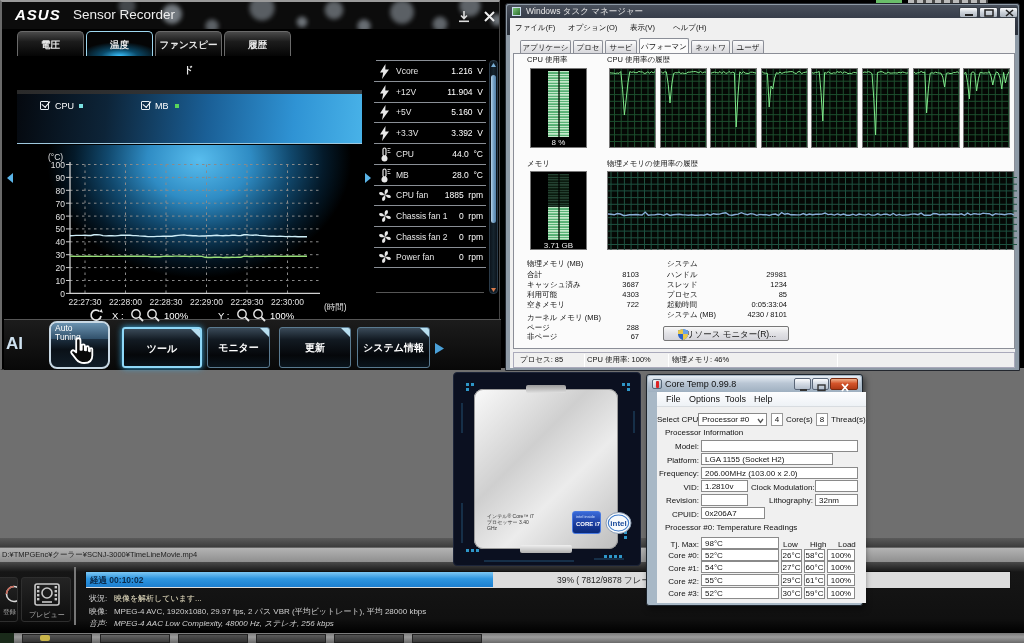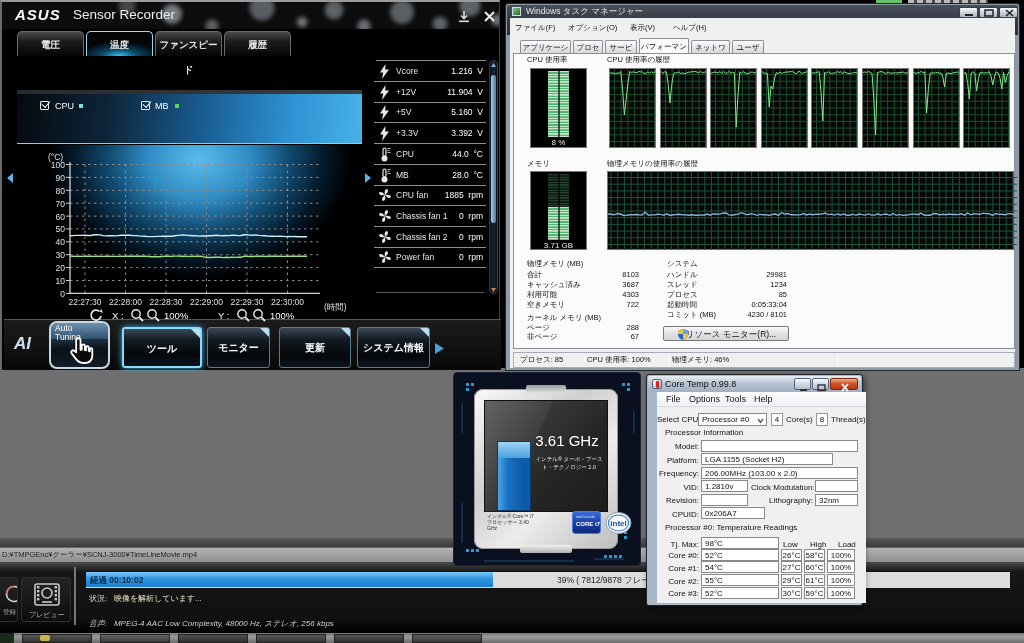--- a/index.html
+++ b/index.html
@@ -116,20 +116,21 @@
       </svg>
   <div style="position:absolute;left:7px;top:32px;color:#b0b0b0;font-size:7px;">プレビュー</div>
     </div>
 <div class="abs" id="tsep"></div>
 <div class="abs" id="pbar">
       <div class="abs" id="pfill"></div>
   <div class="abs" style="left:4px;top:3px;color:#0a2a4a;font-size:8.5px;font-weight:bold;">経過 00:10:02</div>
   <div class="abs" style="left:471px;top:3px;color:#222;font-size:8.5px;">39% ( 7812/9878 フレーム )</div>
 </div>
 <div class="abs trow" style="left:89px;top:593px;">状況:&nbsp;&nbsp;&nbsp;<span style="color:#efe7c8;">映像を解析しています...</span></div>
+<div class="abs trow" style="left:89px;top:606px;">映像:&nbsp;&nbsp;&nbsp;MPEG-4 AVC, 1920x1080, 29.97 fps, 2 パス VBR (平均ビットレート), 平均 28000 kbps</div>
 <div class="abs trow" style="left:89px;top:618px;font-style:italic;">音声:&nbsp;&nbsp;&nbsp;MPEG-4 AAC Low Complexity, 48000 Hz, ステレオ, 256 kbps</div>
 
 <div class="abs" id="asus">
   <div class="abs" id="ahead">
   <div class="abs" style="left:100px;top:-8px;width:400px;height:42px;background:
    radial-gradient(circle 15px at 70px 20px,rgba(185,195,205,.6) 0 60%,transparent 72%),
    radial-gradient(circle 10px at 110px 32px,rgba(170,180,190,.5) 0 60%,transparent 72%),
    radial-gradient(circle 19px at 160px 14px,rgba(165,175,185,.5) 0 60%,transparent 72%),
    radial-gradient(circle 8px at 200px 28px,rgba(190,200,210,.55) 0 60%,transparent 72%),
    radial-gradient(circle 14px at 232px 16px,rgba(175,185,195,.5) 0 60%,transparent 72%),
@@ -360,21 +361,21 @@
         <div style="position:absolute;left:1px;top:14px;width:5px;height:148px;background:linear-gradient(90deg,#b4d0e6,#6e9cc2 55%,#527ea6);border-radius:3px;"></div>
         <svg style="position:absolute;left:0px;top:1px;" width="7" height="6">
           <path d="M3.5 1 L6 5 H1 Z" fill="#7ab0d8"></path>
         </svg>
         <svg style="position:absolute;left:0px;top:226px;" width="7" height="6">
           <path d="M3.5 5 L6 1 H1 Z" fill="#d87a4a"></path>
         </svg>
       </div>
 
   <div class="abs" id="abot"></div>
-  <div class="abs" style="left:12px;top:332px;width:34px;height:24px;color:#cfe2f0;font-size:17px;font-weight:bold;font-style:italic;">AI</div>
+  <div class="abs" style="left:4px;top:332px;width:34px;height:24px;color:#cfe2f0;font-size:17px;font-weight:bold;">AI</div>
   <div class="abs" style="left:47px;top:319px;width:61px;height:48px;background:linear-gradient(#5a7c94 0%,#22384c 30%,#0a1118 60%,#111d28 100%);border:2px solid #c8d8e4;border-radius:8px;overflow:hidden;">
     <div class="abs" style="left:0;top:0;width:100%;height:16px;background:linear-gradient(#6a92b0,#31506a);"></div>
     <div class="abs" style="left:4px;top:1px;color:#fff;font-size:8.5px;line-height:9px;">Auto<br>Tuning</div>
     <svg class="abs" style="left:15px;top:14px;" width="30" height="32" viewBox="0 0 28 30">
           <path d="M9.5 3.2 c0-1.2 .9-2 2-2 c1.1 0 2 .8 2 2 V12 l1.2 .1 V8.3 c0-1.9 2.9-1.9 2.9 0 v4.1 l1.1 .2 V9.8 c0-1.7 2.6-1.7 2.6 0 v3.3 l1 .3 v-1.9 c0-1.5 2.3-1.5 2.3 0 v5.8 c0 4.4-2.7 7.1-7.6 7.1 c-3.5 0-5.4-1-7.2-3.2 l-4.6-5.8 c-1.4-1.7 .8-3.8 2.5-2.5 l1.8 1.5 Z" fill="#0a0a0a" stroke="#fff" stroke-width="1.7" stroke-linejoin="round"></path>
         </svg>
   </div>
   <svg class="abs" style="left:432px;top:340px;" width="11" height="13">
         <path d="M1 1 L10 6.5 L1 12 Z" fill="#4aa0d8"></path>
       </svg>
@@ -693,21 +694,21 @@
           <div class="tmv" style="left:52px;top:278px;width:73px;">67</div>
       <div class="tmt" style="left:153px;top:205px;">システム</div>
       <div class="tmt" style="left:153px;top:216px;">ハンドル</div>
           <div class="tmv" style="left:200px;top:216px;width:73px;">29981</div>
       <div class="tmt" style="left:153px;top:226px;">スレッド</div>
           <div class="tmv" style="left:200px;top:226px;width:73px;">1234</div>
       <div class="tmt" style="left:153px;top:236px;">プロセス</div>
           <div class="tmv" style="left:200px;top:236px;width:73px;">85</div>
       <div class="tmt" style="left:153px;top:246px;">起動時間</div>
           <div class="tmv" style="left:200px;top:246px;width:73px;">0:05:33:04</div>
-      <div class="tmt" style="left:153px;top:256px;">コミット (MB)</div>
+      <div class="tmt" style="left:153px;top:256px;">システム (MB)</div>
           <div class="tmv" style="left:200px;top:256px;width:73px;">4230 / 8101</div>
       <div class="abs" style="left:149px;top:272px;width:126px;height:15px;background:linear-gradient(#f8f8f8,#e2e2e6 50%,#d4d4da);border:1px solid #777;border-radius:2px;font-size:8.5px;color:#111;text-align:center;line-height:14px;"><svg style="position:absolute;left:14px;top:2px;" width="10" height="11" viewBox="0 0 10 11">
               <path d="M5 0 L10 1.5 V5 C10 8.5 7.5 10.3 5 11 C2.5 10.3 0 8.5 0 5 V1.5 Z" fill="#2a62c8"></path>
               <path d="M5 0 L10 1.5 V5 C10 8.5 7.5 10.3 5 11 Z" fill="#6aa2e8"></path>
               <path d="M5 0 L0 1.5 V5 H5 Z" fill="#e8c84a"></path>
               <path d="M5 11 C7.5 10.3 10 8.5 10 5 H5 Z" fill="#e8c84a"></path>
             </svg><span style="margin-left:10px;">リソース モニター(R)...</span></div>
     </div>
     <div id="tmstat">
       <span style="position:absolute;left:6px;top:2px;">プロセス: 85</span>
@@ -738,28 +739,20 @@
           <rect x="165" y="182" width="3" height="3"></rect>
       <rect x="170" y="158" width="3" height="3"></rect>
           <rect x="170" y="163" width="3" height="3"></rect>
     </g>
     <path d="M8 60 V30 M8 130 V170 M180 60 V38" stroke="#1b3a55" stroke-width="1.5" fill="none"></path>
     <path d="M30 188 H120 M140 186 H170" stroke="#1b3a55" stroke-width="1.5" fill="none"></path>
   </svg>
   <div class="abs" id="ihs">
     <div class="abs" style="left:52px;top:-4px;width:40px;height:8px;background:linear-gradient(#9a9a9a,#e0e0e0);border-radius:2px;"></div>
     <div class="abs" style="left:46px;top:156px;width:52px;height:8px;background:linear-gradient(#f0f0f0,#b0b0b0);border-radius:2px;"></div>
-    <div class="abs" id="iscreen">
-      <div class="abs" style="left:0;top:0;width:124px;height:112px;background:linear-gradient(115deg,rgba(255,255,255,.14) 0%,rgba(255,255,255,.05) 38%,rgba(0,0,0,0) 39%);"></div>
-      <div class="abs" style="left:42px;top:31px;width:80px;color:#fff;font-size:15px;text-align:center;white-space:nowrap;">3.61 GHz</div>
-      <div class="abs" style="left:42px;top:54px;width:84px;color:#e8e8e8;font-size:5.5px;text-align:center;line-height:8px;white-space:nowrap;">インテル® ターボ・ブース<br>ト・テクノロジー 2.0</div>
-      <div class="abs" style="left:12px;top:40px;width:34px;height:70px;background:linear-gradient(90deg,#4aa6e8,#1a72c0 30%,#0d5aa8 80%);border:1px solid #0a3a66;">
-        <div class="abs" style="left:0;top:0;width:32px;height:16px;background:linear-gradient(#9fd4f4,#4aa0e0);"></div>
-      </div>
-    </div>
     <div class="abs" style="left:13px;top:124px;width:60px;color:#333;font-size:5px;line-height:6px;">インテル® Core™ i7<br>プロセッサー 3.40<br>GHz</div>
     <div class="abs" style="left:98px;top:122px;width:29px;height:23px;background:linear-gradient(#3a6ad8,#1a3a9a 60%,#0a2a7a);border-radius:3px;border:1px solid #4a7ae0;">
       <div class="abs" style="left:3px;top:2px;color:#cfe0ff;font-size:4px;">intel inside</div>
       <div class="abs" style="left:3px;top:9px;color:#fff;font-size:6px;font-weight:bold;">CORE i7</div>
     </div>
     <div class="abs" style="left:130px;top:121px;width:29px;height:25px;">
       <svg width="29" height="25" viewBox="0 0 29 25">
             <ellipse cx="14.5" cy="13" rx="12.5" ry="10.5" fill="#f8fafc" stroke="#8a9ab0" stroke-width="1"></ellipse>
             <ellipse cx="14.5" cy="13" rx="10.2" ry="8" fill="none" stroke="#3a78c8" stroke-width="1.1"></ellipse>
             <text x="14.5" y="16.2" text-anchor="middle" font-family="Liberation Sans" font-size="8" fill="#1a4a9a" font-weight="bold">intel</text>

